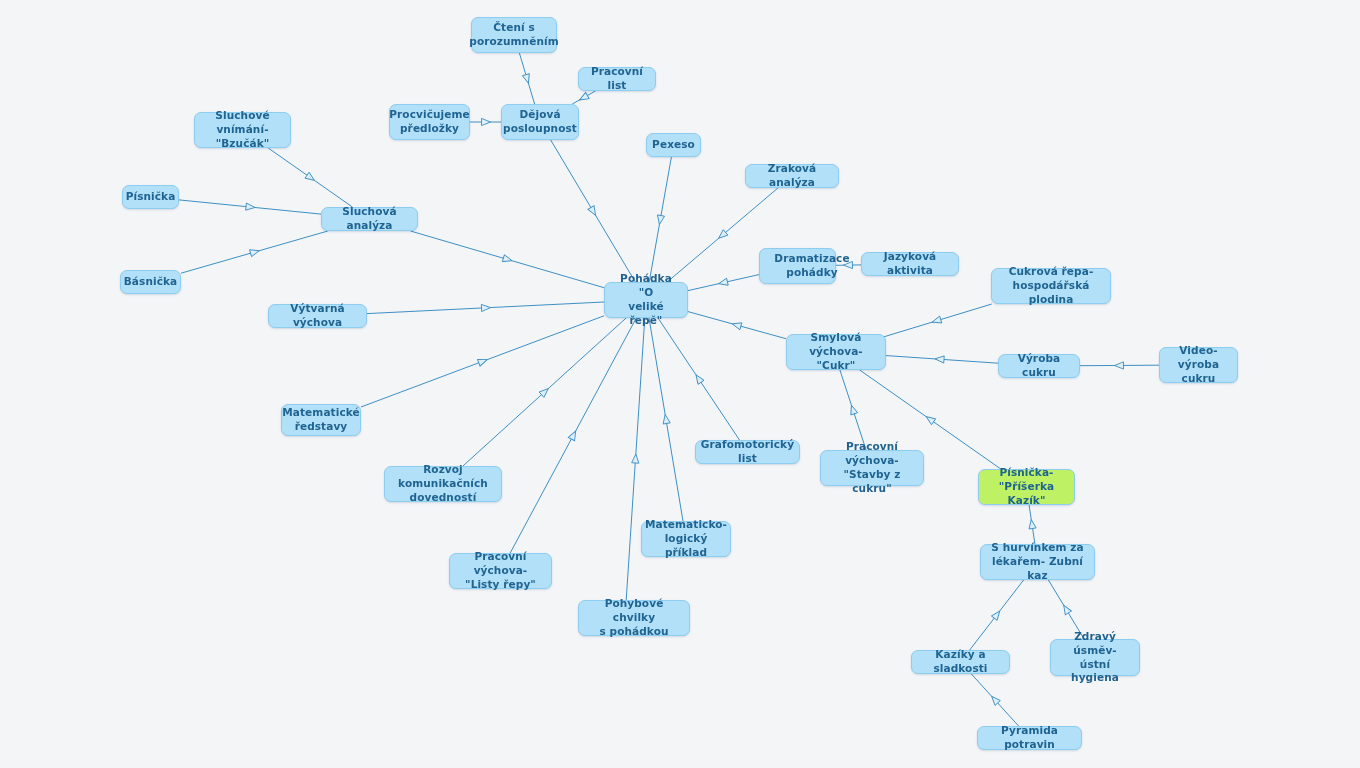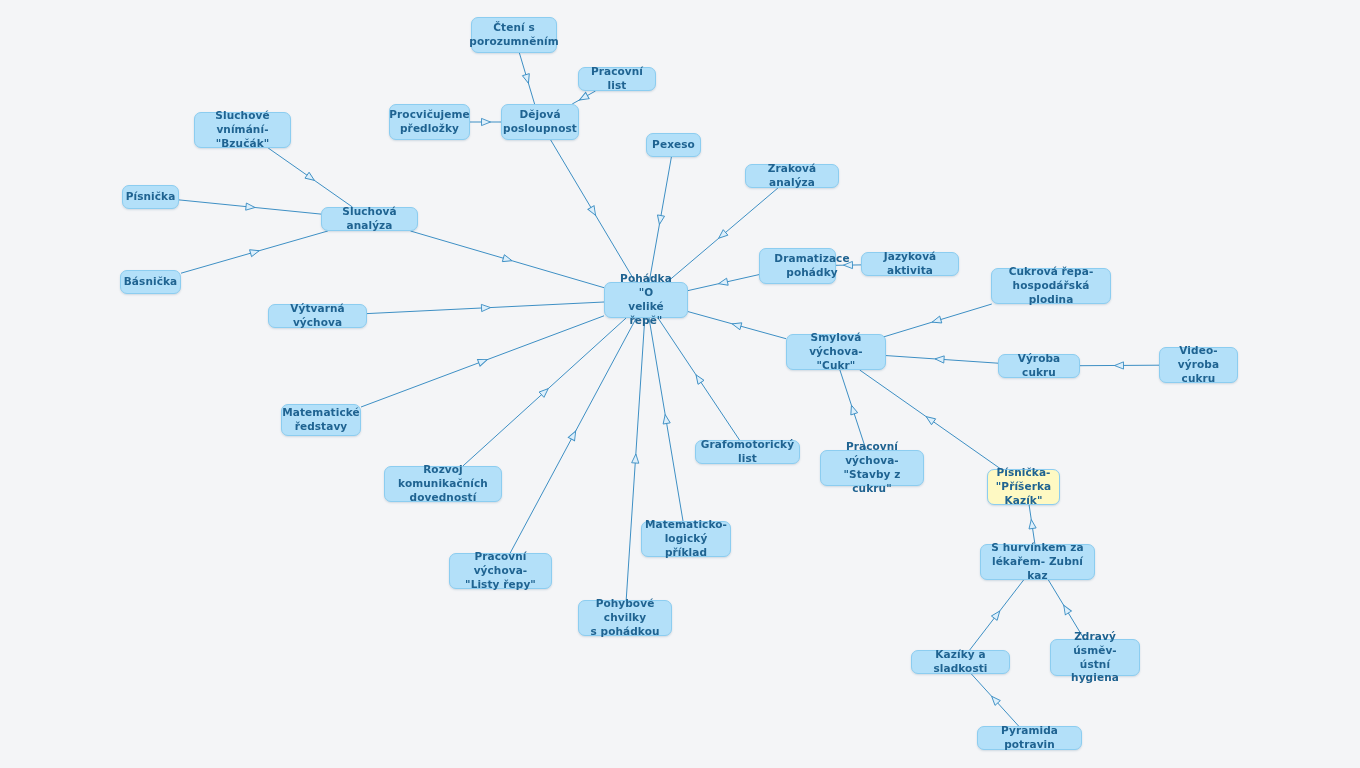--- a/index.html
+++ b/index.html
@@ -189,38 +189,38 @@
       <div class="node" style="left: 122px; top: 185px; width: 57px; height: 24px; background: rgb(179, 224, 249); border-color: rgb(140, 205, 240); color: rgb(31, 99, 145); text-align: right;">Písnička</div>
       <div class="node" style="left: 321px; top: 207px; width: 97px; height: 24px; background: rgb(179, 224, 249); border-color: rgb(140, 205, 240); color: rgb(31, 99, 145);">Sluchová analýza</div>
       <div class="node" style="left: 120px; top: 270px; width: 61px; height: 24px; background: rgb(179, 224, 249); border-color: rgb(140, 205, 240); color: rgb(31, 99, 145);">Básnička</div>
       <div class="node" style="left: 268px; top: 304px; width: 99px; height: 24px; background: rgb(179, 224, 249); border-color: rgb(140, 205, 240); color: rgb(31, 99, 145);">Výtvarná výchova</div>
       <div class="node" style="left: 281px; top: 404px; width: 80px; height: 32px; background: rgb(179, 224, 249); border-color: rgb(140, 205, 240); color: rgb(31, 99, 145);">Matematické
 ředstavy</div>
       <div class="node" style="left: 384px; top: 466px; width: 118px; height: 36px; background: rgb(179, 224, 249); border-color: rgb(140, 205, 240); color: rgb(31, 99, 145);">Rozvoj komunikačních
 dovedností</div>
       <div class="node" style="left: 449px; top: 553px; width: 103px; height: 36px; background: rgb(179, 224, 249); border-color: rgb(140, 205, 240); color: rgb(31, 99, 145);">Pracovní výchova-
 "Listy řepy"</div>
-      <div class="node" style="left: 578px; top: 600px; width: 94px; height: 36px; background: rgb(179, 224, 249); border-color: rgb(140, 205, 240); color: rgb(31, 99, 145);">Pohybové chvilky
+      <div class="node" style="left: 578px; top: 600px; width: 112px; height: 36px; background: rgb(179, 224, 249); border-color: rgb(140, 205, 240); color: rgb(31, 99, 145);">Pohybové chvilky
 s pohádkou</div>
       <div class="node" style="left: 641px; top: 521px; width: 90px; height: 36px; background: rgb(179, 224, 249); border-color: rgb(140, 205, 240); color: rgb(31, 99, 145);">Matematicko-
 logický příklad</div>
       <div class="node" style="left: 695px; top: 440px; width: 105px; height: 24px; background: rgb(179, 224, 249); border-color: rgb(140, 205, 240); color: rgb(31, 99, 145);">Grafomotorický list</div>
       <div class="node" style="left: 759px; top: 248px; width: 77px; height: 36px; background: rgb(179, 224, 249); border-color: rgb(140, 205, 240); color: rgb(31, 99, 145); padding-left: 36px;">Dramatizace
 pohádky</div>
       <div class="node" style="left: 861px; top: 252px; width: 98px; height: 24px; background: rgb(179, 224, 249); border-color: rgb(140, 205, 240); color: rgb(31, 99, 145);">Jazyková aktivita</div>
       <div class="node" style="left: 786px; top: 334px; width: 100px; height: 36px; background: rgb(179, 224, 249); border-color: rgb(140, 205, 240); color: rgb(31, 99, 145);">Smylová
 výchova- "Cukr"</div>
       <div class="node" style="left: 991px; top: 268px; width: 120px; height: 36px; background: rgb(179, 224, 249); border-color: rgb(140, 205, 240); color: rgb(31, 99, 145);">Cukrová řepa-
 hospodářská plodina</div>
       <div class="node" style="left: 998px; top: 354px; width: 82px; height: 24px; background: rgb(179, 224, 249); border-color: rgb(140, 205, 240); color: rgb(31, 99, 145);">Výroba cukru</div>
       <div class="node" style="left: 1159px; top: 347px; width: 79px; height: 36px; background: rgb(179, 224, 249); border-color: rgb(140, 205, 240); color: rgb(31, 99, 145);">Video-
 výroba cukru</div>
       <div class="node" style="left: 820px; top: 450px; width: 104px; height: 36px; background: rgb(179, 224, 249); border-color: rgb(140, 205, 240); color: rgb(31, 99, 145);">Pracovní výchova-
 "Stavby z cukru"</div>
-      <div class="node" style="left: 978px; top: 469px; width: 73px; height: 36px; background: #fef9c3; border-color: rgb(140, 205, 240); color: rgb(31, 99, 145); margin-left: 9px;">Písnička-
+      <div class="node" style="left: 978px; top: 469px; width: 97px; height: 36px; background: #bef264; border-color: rgb(140, 205, 240); color: rgb(31, 99, 145);">Písnička-
 "Příšerka Kazík"</div>
       <div class="node" style="left: 980px; top: 544px; width: 115px; height: 36px; background: rgb(179, 224, 249); border-color: rgb(140, 205, 240); color: rgb(31, 99, 145);">S hurvínkem za
 lékařem- Zubní kaz</div>
       <div class="node" style="left: 911px; top: 650px; width: 99px; height: 24px; background: rgb(179, 224, 249); border-color: rgb(140, 205, 240); color: rgb(31, 99, 145);">Kazíky a sladkosti</div>
       <div class="node" style="left: 1050px; top: 639px; width: 90px; height: 37px; background: rgb(179, 224, 249); border-color: rgb(140, 205, 240); color: rgb(31, 99, 145);">Zdravý úsměv-
 ústní hygiena</div>
       <div class="node" style="left: 977px; top: 726px; width: 105px; height: 24px; background: rgb(179, 224, 249); border-color: rgb(140, 205, 240); color: rgb(31, 99, 145);">Pyramida potravin</div>
     </div>
 </div>
 

